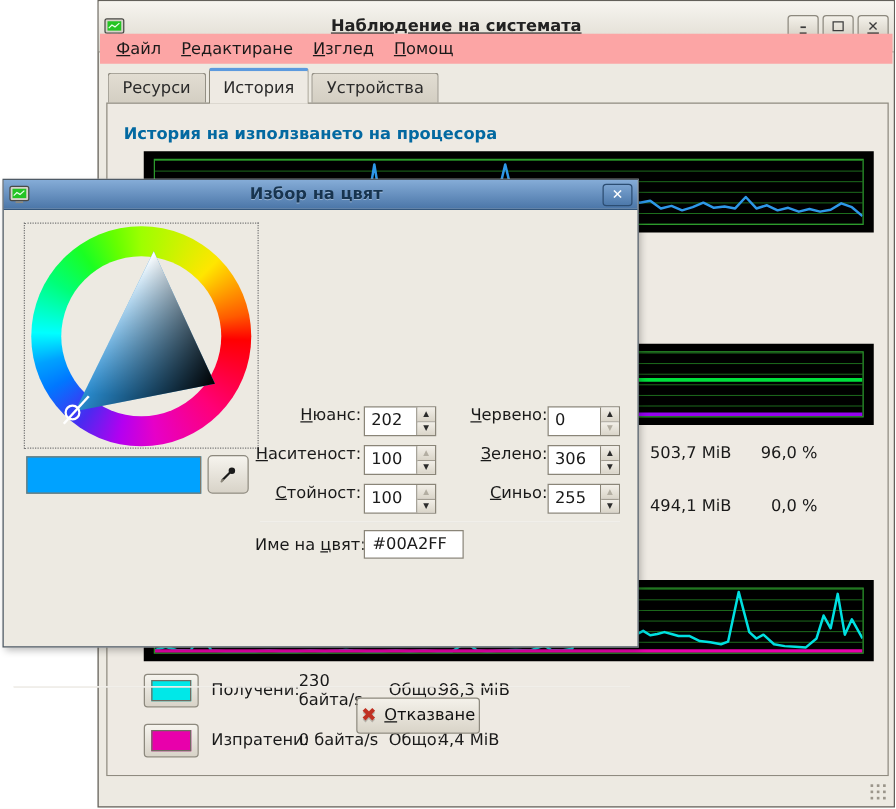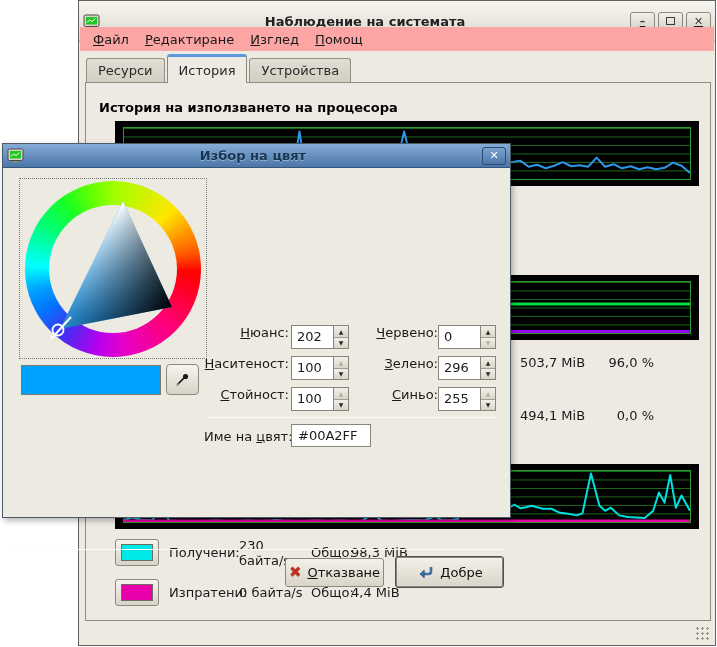--- a/index.html
+++ b/index.html
@@ -27,33 +27,33 @@
   u { text-decoration:underline; }
 
   .tabstrip { position:absolute; left:7px; top:54px; height:28px; display:flex; align-items:flex-end; }
   .tab { padding:4px 11px 5px; background:linear-gradient(#e2ddd2,#d3cec2); border:1px solid #938f84;
     border-bottom:none; border-radius:3px 3px 0 0; margin-right:2px; position:relative; top:0; color:#2a2a2a; }
   .tab.active { background:#eeeae3; padding-top:6px; border-color:#8b8779;
     border-top:3px solid #5c9ade; z-index:3; }
   .notebook { position:absolute; left:6px; top:81px; width:626px; height:539px;
     background:#eeeae3; border:1px solid #8f8b80; }
 
-  .section-title { position:absolute; font-weight:bold; color:#000000; }
+  .section-title { position:absolute; font-weight:bold; color:#0369a1; }
   .cpu-title { left:13px; top:17px; }
 
   .chart { position:absolute; left:29px; width:584px; height:65px; background:#000; }
   .chart-cpu { top:38px; } .chart-mem { top:192px; } .chart-net { top:381px; }
   .plot { position:absolute; left:8px; right:8px; top:6px; bottom:6px;
     border:1px solid #2c9a2c;
     background-image:linear-gradient(#1d6e1d 1px, transparent 1px);
     background-size:100% calc(100%/6); }
   .plot svg { position:absolute; inset:0; width:100%; height:100%; }
 
   .mem-stats { position:absolute; left:434px; width:134px; display:flex; justify-content:space-between; }
-  .mem-row1 { top:272px; } .mem-row2 { top:325px; }
+  .mem-row1 { top:272px; } .mem-row2 { top:315px; }
 
   .legend-swatch-btn { position:absolute; left:29px; width:44px; height:27px;
     background:linear-gradient(#f6f4ee,#d8d3c8); border:1px solid #8d897e; border-radius:3px;
     display:flex; align-items:center; justify-content:center; }
   .legend-swatch-btn .swatch { width:32px; height:17px; border:1px solid #6f6b61; }
   .leg-row1 { top:456px; } .leg-row2 { top:496px; }
   .legend-text { position:absolute; height:27px; display:flex; align-items:center; }
   .lt-label { left:83px; width:70px; } .lt-rate { left:153px; width:72px; }
   .lt-total-label { left:225px; width:40px; } .lt-total { left:265px; }
   .lg-row1 { top:456px; } .lg-row2 { top:496px; }
@@ -281,21 +281,21 @@
     <span class="spin-label lab-rgb row-1"><u>Ч</u>ервено:</span>
     <div class="spinbox sp-rgb row-1">
       <span class="spin-value">0</span>
       <span class="spin-btns">
           <span class="arr up">▲</span>
           <span class="arr down off">▼</span>
         </span>
     </div>
     <span class="spin-label lab-rgb row-2"><u>З</u>елено:</span>
     <div class="spinbox sp-rgb row-2">
-      <span class="spin-value">296</span>
+      <span class="spin-value">306</span>
       <span class="spin-btns">
           <span class="arr up">▲</span>
           <span class="arr down">▼</span>
         </span>
     </div>
     <span class="spin-label lab-rgb row-3"><u>С</u>иньо:</span>
     <div class="spinbox sp-rgb row-3">
       <span class="spin-value">255</span>
       <span class="spin-btns">
           <span class="arr up off">▲</span>
@@ -316,21 +316,14 @@
         <path d="M3.2 14.2 l1.2 -1.2" stroke="#8a8578" stroke-width="1.6" stroke-linecap="round"></path>
       </svg>
     </div>
 
     <div class="hsep sep-buttons"></div>
 
     <div class="dlg-btn btn-cancel">
       <span class="icon-x">✖</span>
       <span><u>О</u>тказване</span>
     </div>
-    <div class="dlg-btn btn-ok">
-      <svg width="18" height="15" viewBox="0 0 18 15">
-        <path d="M15 2 v4.5 a2.5 2.5 0 0 1 -2.5 2.5 H6" fill="none" stroke="#3c6ea8" stroke-width="2.6"></path>
-        <path d="M8.2 5.2 L4 9 l4.2 3.8 z" fill="#3c6ea8" stroke="#2a4f7c" stroke-width="0.8"></path>
-      </svg>
-      <span><u>Д</u>обре</span>
-    </div>
   </div>
 </div>
 
 </body></html>

